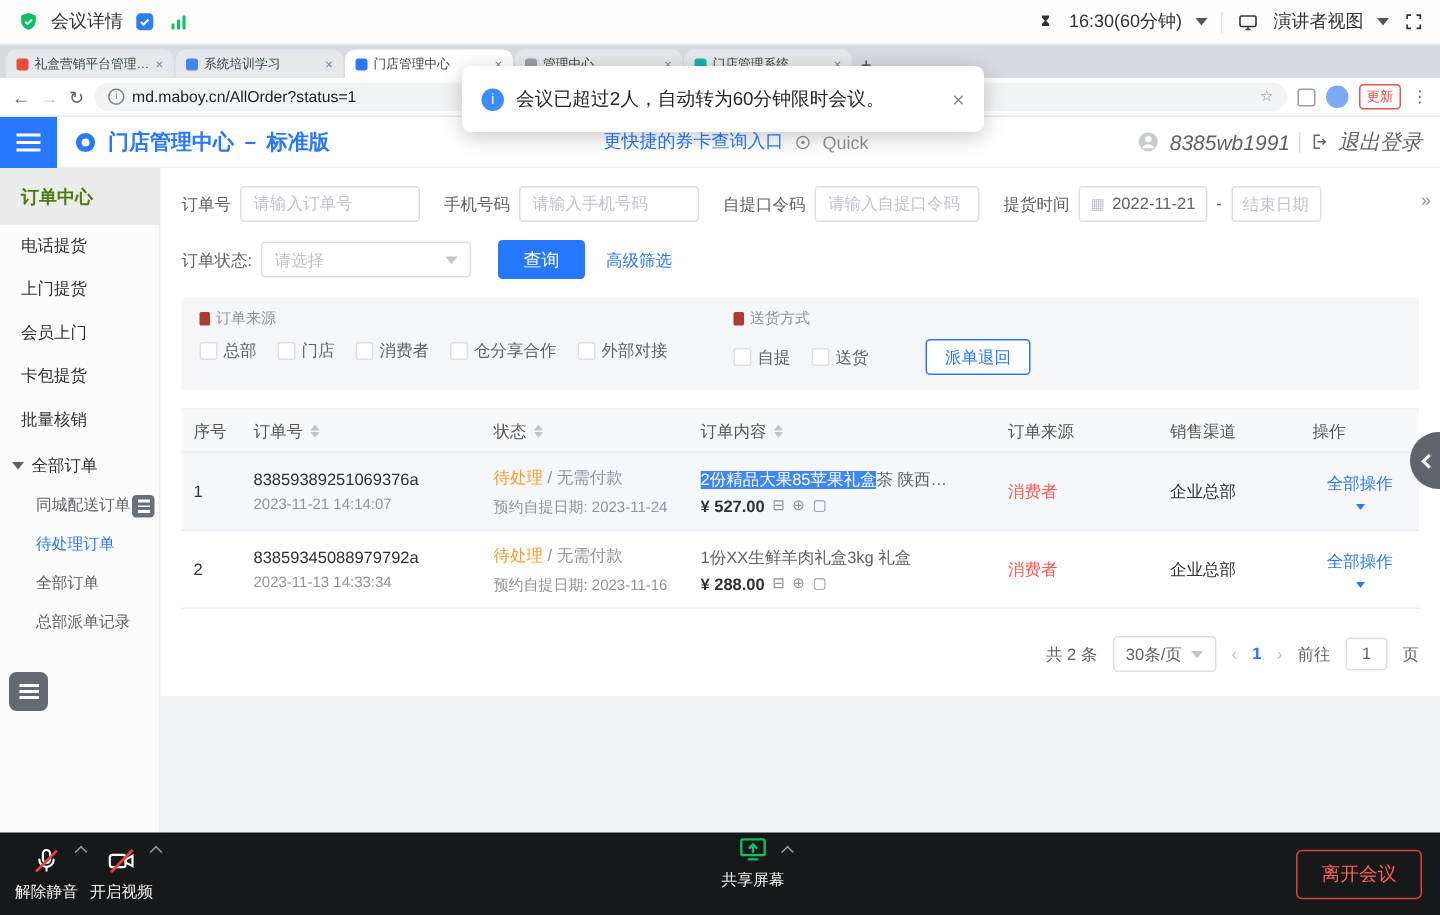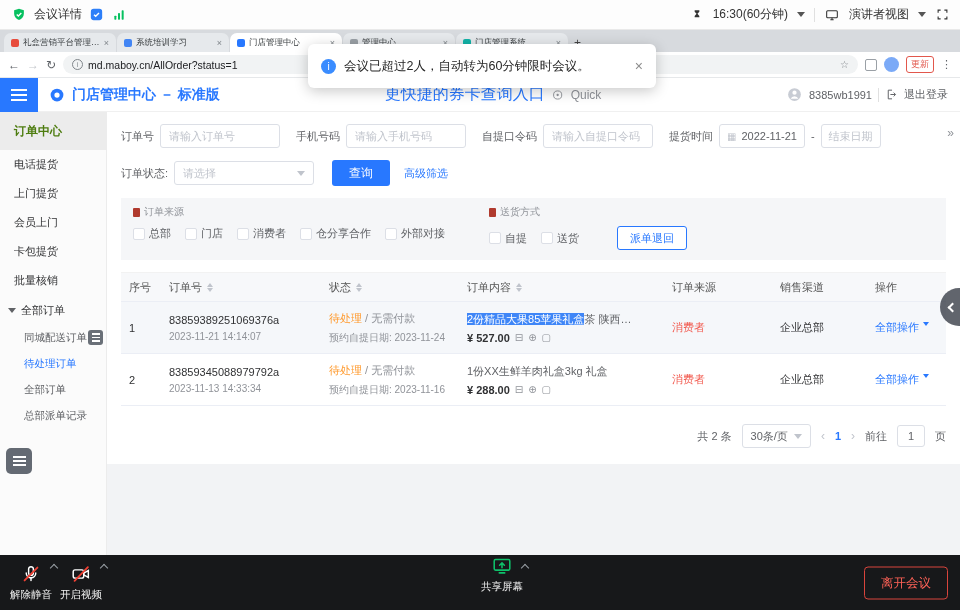--- a/index.html
+++ b/index.html
@@ -42,23 +42,23 @@
   .update-chip { border:1px solid #e2574c; color:#e2574c; font-size:9px; border-radius:3px; padding:1px 4px; }
   .dots { color:#5f6368; font-size:11px; }
 
   
   .appheader { height:34px; background:#fff; display:flex; align-items:center; position:relative; border-bottom:1px solid #f0f0f0; }
   .burger { width:38px; height:34px; background:#2878ff; display:flex; flex-direction:column; justify-content:center; align-items:center; gap:3px; flex:none; }
   .burger i { width:16px; height:2px; background:#fff; }
   .brand { display:flex; align-items:center; gap:6px; margin-left:10px; }
   .brand-title { font-size:14px; font-weight:bold; color:#2878ff; white-space:nowrap; }
   .header-center { position:absolute; left:50%; transform:translateX(-44%); display:flex; align-items:center; gap:6px; }
-  .quick-link { color:#2878ff; font-size:16px; }
+  .quick-link { color:#2878ff; font-size:12px; }
   .quick-word { color:#909399; font-size:12px; }
-  .header-right { margin-left:auto; display:flex; align-items:center; gap:6px; padding-right:12px; font-size:11px; color:#606266; }
+  .header-right { margin-left:auto; display:flex; align-items:center; gap:6px; padding-right:12px; font-size:14px; color:#606266;font-style:italic; }
 
   
   .appbody { position:absolute; top:82px; left:0; right:0; bottom:0; display:flex; background:#f2f3f5; }
   .sidebar { width:107px; background:#fbfbfb; border-right:1px solid #ececec; flex:none; }
   .side-section { height:38px; line-height:38px; padding-left:14px; font-size:12px; font-weight:bold; color:#4d7c0f; background:#ececec; }
   .side-item { height:29px; line-height:29px; padding-left:14px; font-size:11px; color:#303133; }
   .side-group { height:30px; display:flex; align-items:center; gap:5px; padding-left:8px; font-size:11px; color:#303133; }
   .gcaret { width:0; height:0; border-left:4px solid transparent; border-right:4px solid transparent; border-top:5px solid #606266; }
   .side-sub { height:26px; line-height:26px; padding-left:24px; font-size:10.5px; color:#606266;font-family:Liberation Serif, serif; }
   .side-sub.active { color:#2878ff; }
@@ -107,21 +107,21 @@
   .trow.hovered { background:#f5f7fa; }
   .sub { font-size:10px; color:#909399; margin-top:5px; white-space:nowrap; }
   .status-main { color:#ff9a2e; }
   .status-pay { color:#909399; }
   .content-line { white-space:nowrap; overflow:hidden; text-overflow:ellipsis; color:#606266; }
   .hl { background:#3f86f7; color:#fff; }
   .price-line { margin-top:5px; display:flex; align-items:center; gap:5px; }
   .price { font-weight:bold; color:#303133; }
   .mini-ico { color:#909399; font-size:10px; }
   .src { color:#f25b50; }
-  .action { color:#2878ff; display:flex; align-items:flex-start; gap:4px; }
+  .action { color:#2878ff; display:flex; align-items:center; gap:4px;flex-direction:column; }
   .acaret { width:0; height:0; border-left:3.5px solid transparent; border-right:3.5px solid transparent; border-top:4.5px solid #2878ff; margin-top:2px; }
 
   .pagination { display:flex; justify-content:flex-end; align-items:center; gap:10px; font-size:11px; color:#606266; margin-top:18px; }
   .pp-box { border:1px solid #dcdfe6; border-radius:3px; height:24px; display:flex; align-items:center; padding:0 8px; gap:6px; color:#606266; background:#fff; }
   .arrow { color:#c0c4cc; font-size:12px; }
   .curpage { color:#2878ff; font-weight:bold; }
   .goto-input { width:28px; height:22px; border:1px solid #dcdfe6; border-radius:3px; text-align:center; font-size:11px; color:#606266; font-family:inherit; }
 
   
   .drawer-handle { position:absolute; right:0; top:288px; width:20px; height:38px; background:rgba(52,58,68,.78);

